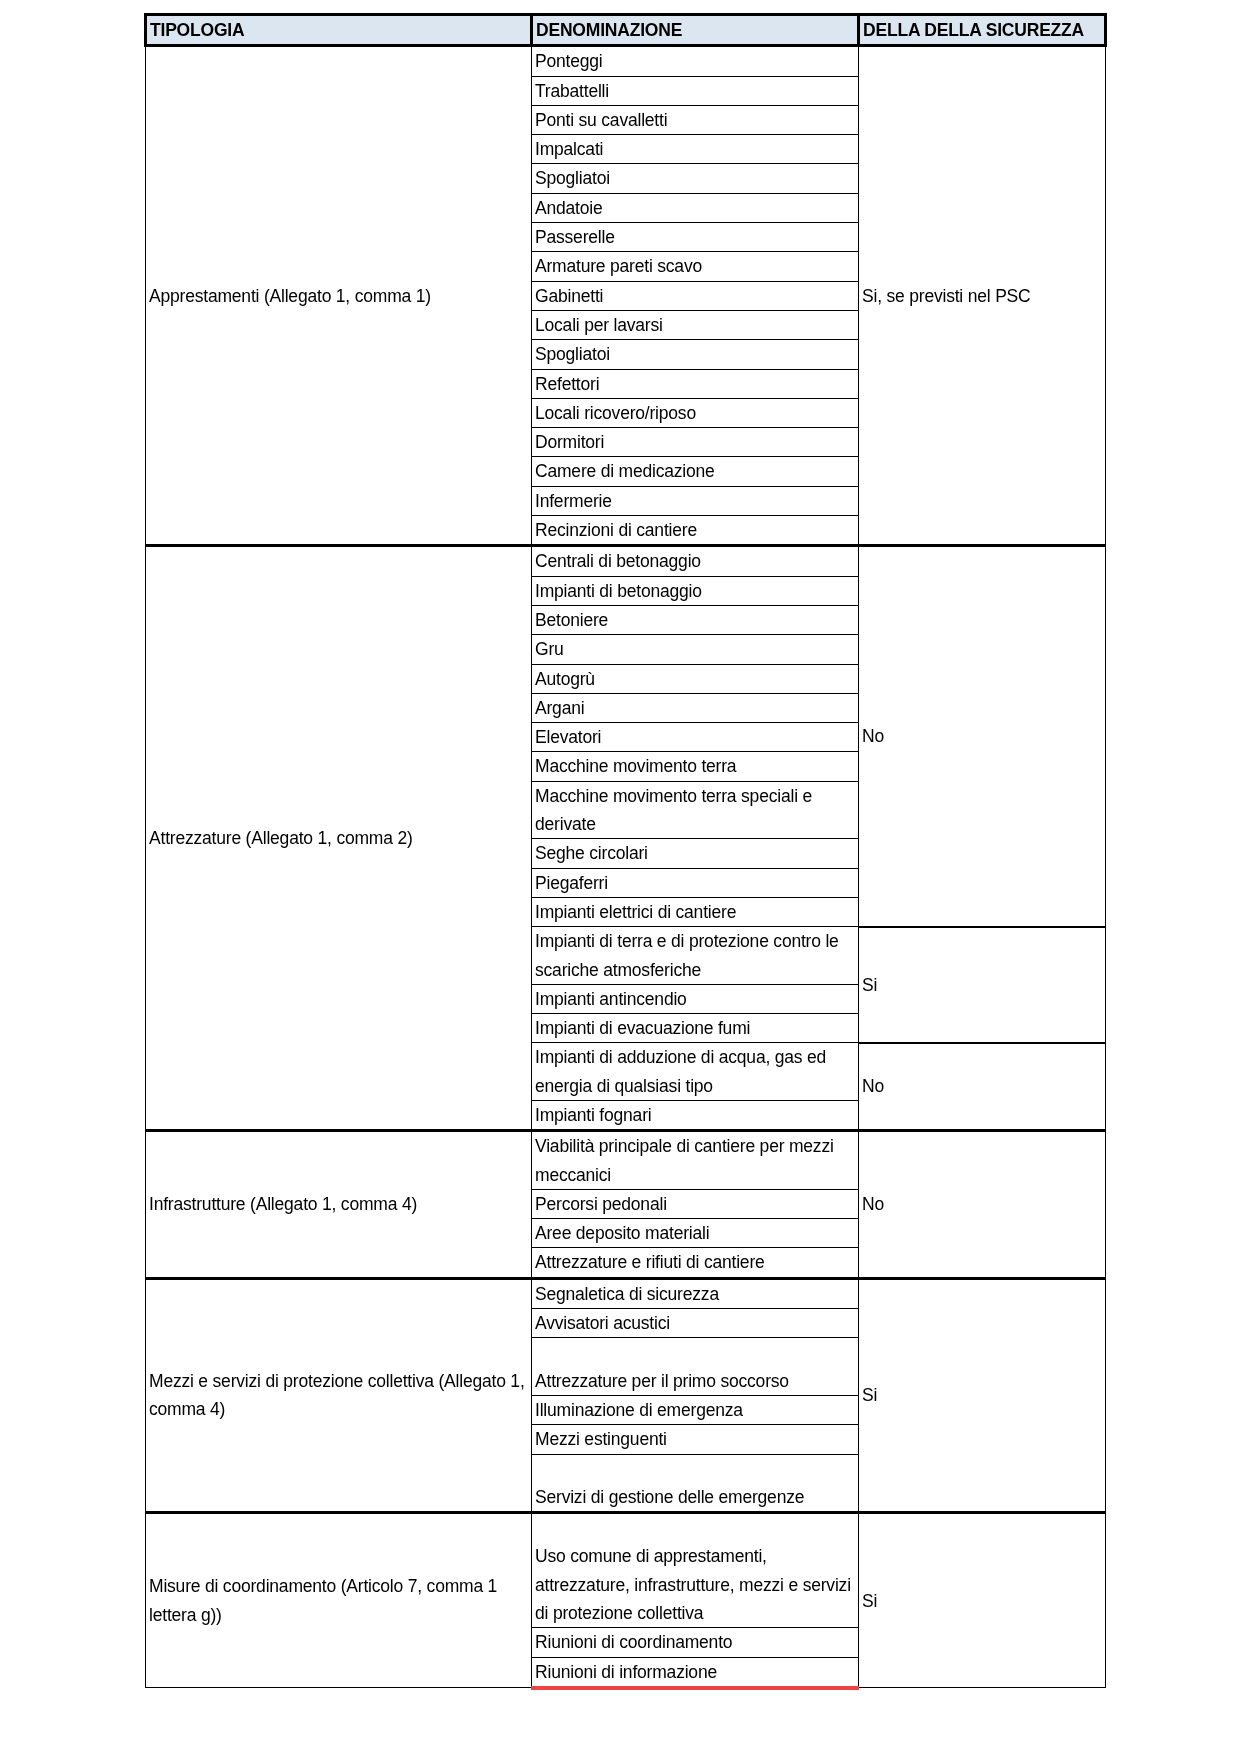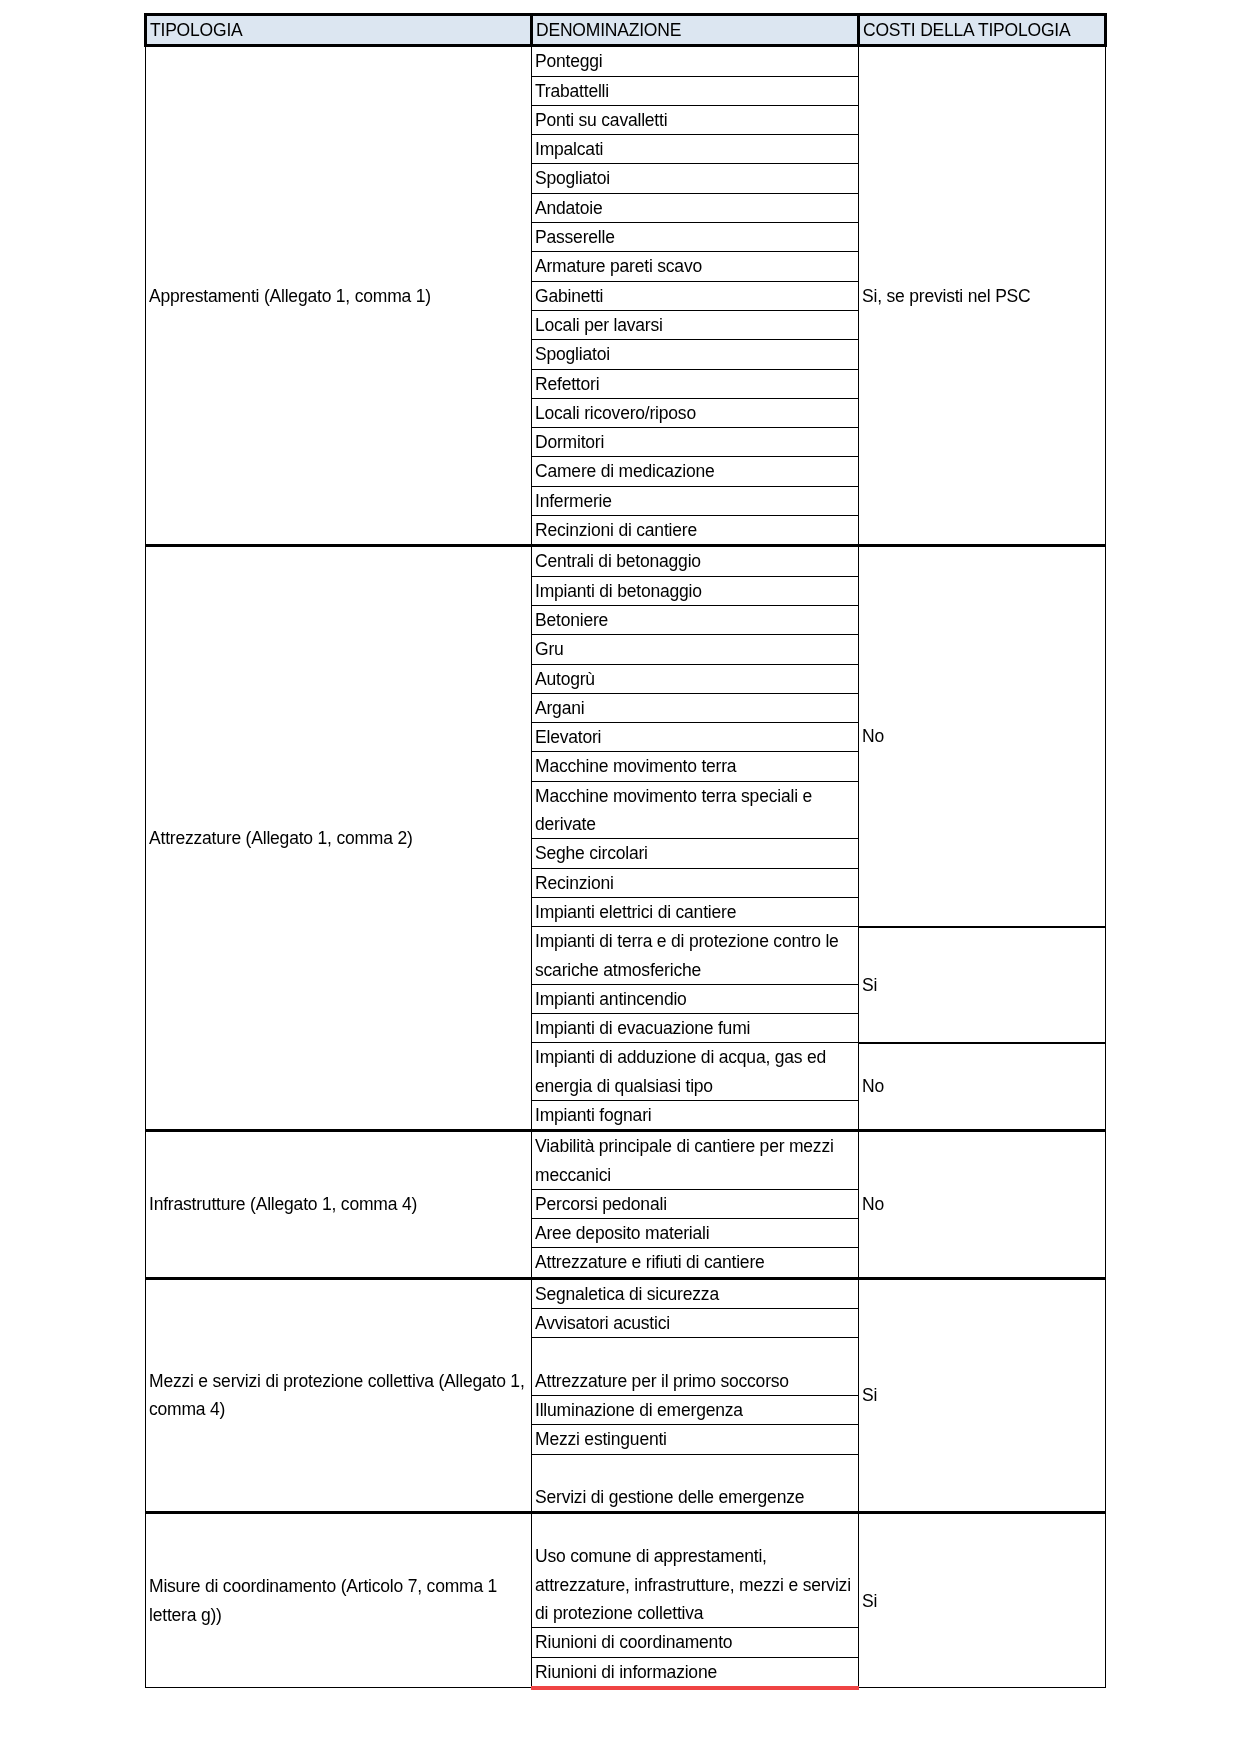--- a/index.html
+++ b/index.html
@@ -10,21 +10,21 @@
     width: 960px; border-collapse: collapse; table-layout: fixed;
     font-size: 17.5px; letter-spacing: -0.2px;
   }
   table.sec col.c1 { width: 386px; }
   table.sec col.c2 { width: 327px; }
   table.sec col.c3 { width: 247px; }
   table.sec th, table.sec td {
     padding: 0 3px; vertical-align: middle; text-align: left;
     line-height: 28.3px; border: 1px solid #000;
   }
-  table.sec th { background: #dce6f1; font-weight: normal; height: 28px;
+  table.sec th { background: #dce6f1; font-weight: bold; height: 28px;
                  border: 3px solid #000; border-bottom-width: 3px; }
   td.tip { border-left: 3px solid #000; border-right: 1.5px solid #000; }
   td.den { border-top: 2px solid #000; border-bottom: 2px solid #000; border-left: 1.5px solid #000; border-right: 1.5px solid #000; }
   td.cost { font-weight: normal; border-right: 3px solid #000; border-left: 1.5px solid #000; }
   tr.gstart td.tip, tr.gstart td.cost, tr.gstart td.den { border-top: 3px solid #000; margin-top: 7px; }
   tr.sstart td.cost { border-top: 2px solid #000; }
   tr.last td { border-bottom: 4px solid #ef4444; }
   td.den .blank { display: block; height: 28.3px; }
 </style>
 </head>
@@ -33,21 +33,21 @@
 <table class="sec">
   <colgroup>
       <col class="c1">
       <col class="c2">
       <col class="c3">
     </colgroup>
   <thead>
     <tr>
       <th>TIPOLOGIA</th>
       <th>DENOMINAZIONE</th>
-      <th>COSTI DELLA TIPOLOGIA</th>
+      <th>DELLA DELLA SICUREZZA</th>
     </tr>
   </thead>
   <tbody id="tbody">
       <tr class="gstart">
         <td class="tip" rowspan="17">Apprestamenti (Allegato 1, comma 1)</td>
         <td class="den"><span>Ponteggi</span></td>
         <td class="cost" rowspan="17">Si, se previsti nel PSC</td>
       </tr>
       <tr>
         <td class="den"><span>Trabattelli</span></td>
@@ -123,21 +123,21 @@
       <tr>
         <td class="den"><span>Macchine movimento terra</span></td>
       </tr>
       <tr>
         <td class="den"><span>Macchine movimento terra speciali e derivate</span></td>
       </tr>
       <tr>
         <td class="den"><span>Seghe circolari</span></td>
       </tr>
       <tr>
-        <td class="den"><span>Recinzioni</span></td>
+        <td class="den"><span>Piegaferri</span></td>
       </tr>
       <tr>
         <td class="den"><span>Impianti elettrici di cantiere</span></td>
       </tr>
       <tr class="sstart">
         <td class="den"><span>Impianti di terra e di protezione contro le scariche atmosferiche</span></td>
         <td class="cost" rowspan="3">Si</td>
       </tr>
       <tr>
         <td class="den"><span>Impianti antincendio</span></td>

